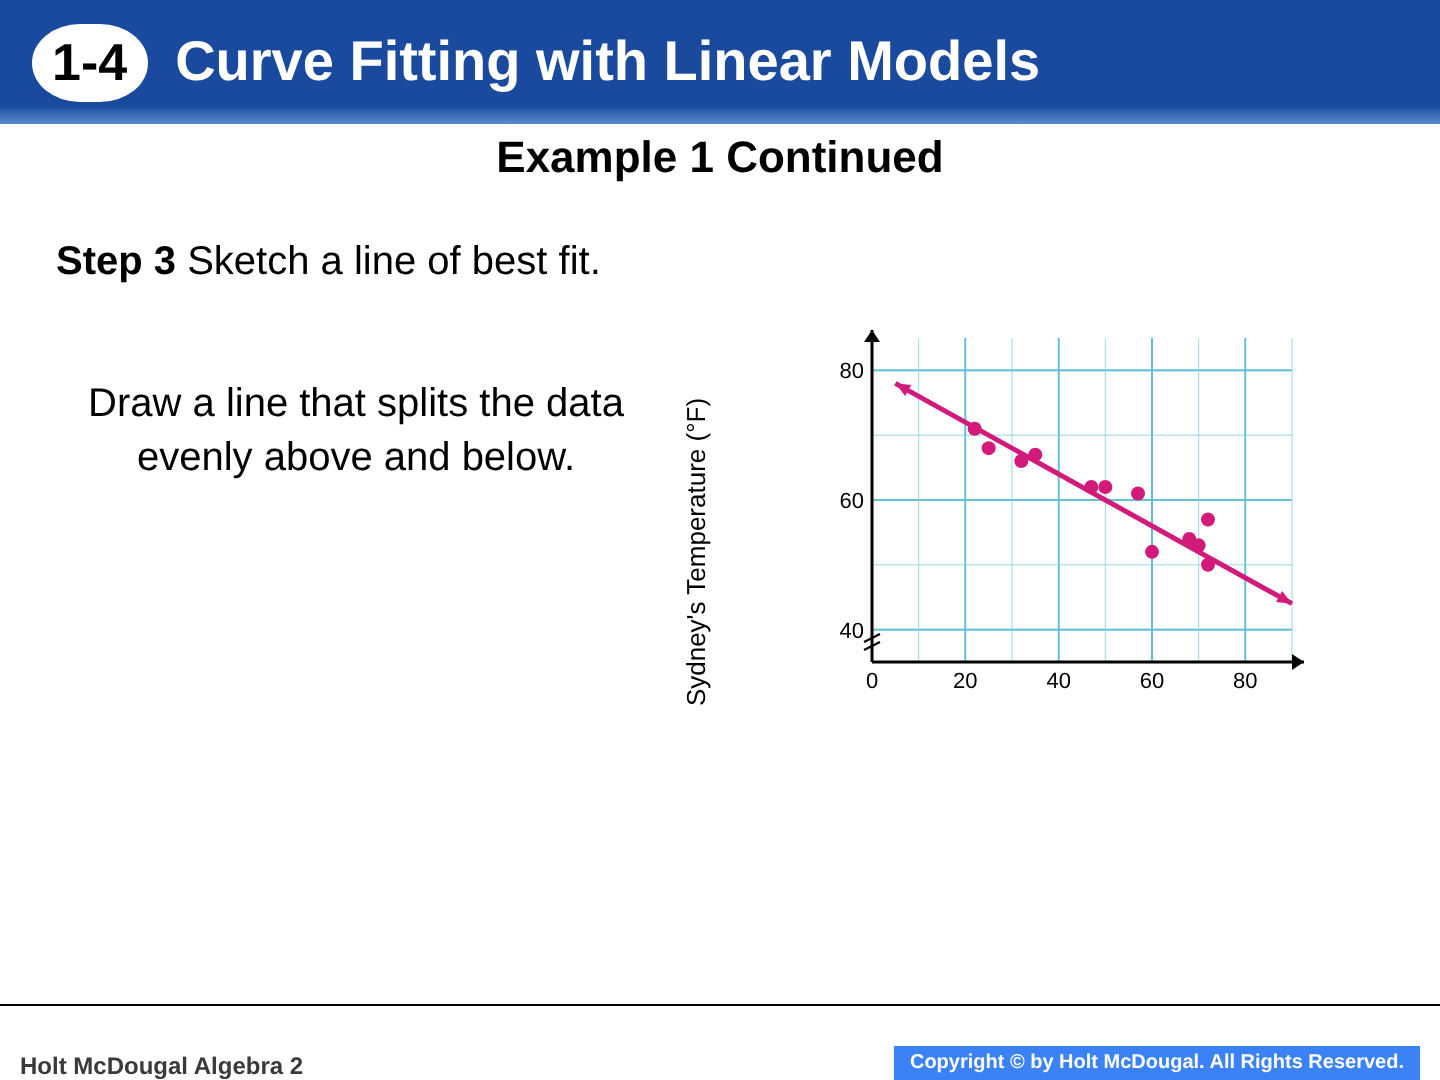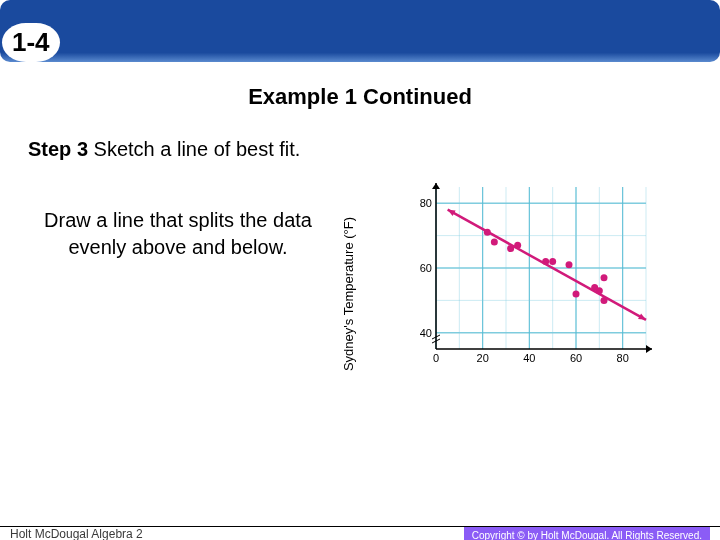--- a/index.html
+++ b/index.html
@@ -8,44 +8,43 @@
     height: 540px;
     font-family: Verdana, Arial, sans-serif;
     background: #fff;
     position: relative;
     overflow: hidden;
   }
   .header {
     background: linear-gradient(to bottom, #1a4a9e 0%, #1a4a9e 85%, #5a8acf 100%);
     height: 62px;
     display: flex;
-    align-items: flex-end;
-    padding: 0 2px;
-    border-radius: 10px;
+    align-items: center;
+    padding: 0 16px;
   }
   .chapter-badge {
     background: #fff;
     color: #000;
     font-weight: bold;
     font-size: 26px;
     padding: 4px 10px;
     border-radius: 50%/60%;
     margin-right: 14px;
   }
   .chapter-title {
     color: #fff;
     font-weight: bold;
     font-size: 28px;
   }
   .example-title {
     text-align: center;
     font-weight: bold;
     font-size: 22px;
     color: #000;
-    margin-top: 22px;
+    margin-top: 4px;
     font-family: "Tahoma", Verdana, sans-serif;
   }
   .step-line {
     margin: 28px 0 0 28px;
     font-size: 20px;
     color: #000;
     font-family: Verdana, sans-serif;
   }
   .step-line .bold { font-weight: bold; }
   .content-row {
@@ -90,45 +89,47 @@
     top: 205px;
     width: 250px;
     text-align: center;
     font-size: 13px;
   }
   .footer {
     position: absolute;
     left: 0;
     bottom: 0;
     width: 100%;
-    height: 14px;
+    height: 38px;
     background: #fff;
     display: flex;
-    align-items: flex-start;
+    align-items: flex-end;
     justify-content: space-between;
     padding: 0 10px;
     border-top: 1px solid #000;
+    font-weight: bold;
   }
   .footer-left {
     font-size: 12px;
     color: #3a3a3a;
     font-family: Verdana, sans-serif;
   }
   .footer-right {
-    background: #8b5cf6;
+    background: #3b82f6;
     color: #fff;
     font-size: 10px;
     padding: 3px 8px;
   }
 </style>
 </head>
 <body>
 
 <div class="header">
   <div class="chapter-badge">1-4</div>
+  <div class="chapter-title">Curve Fitting with Linear Models</div>
 </div>
 
 <div class="example-title">Example 1 Continued</div>
 
 <div class="step-line">
   <span class="bold">Step 3</span>
   <span>Sketch a line of best fit.</span>
 </div>
 
 <div class="content-row">

